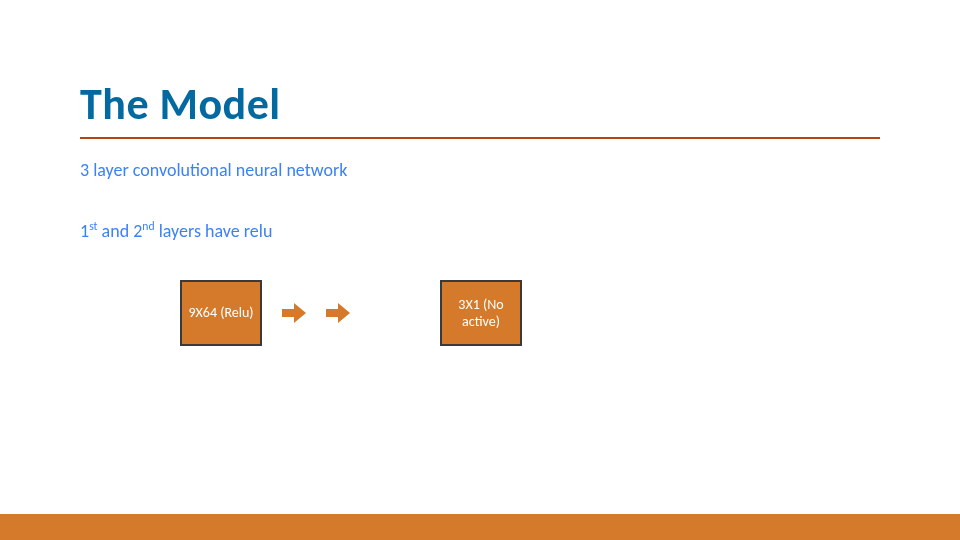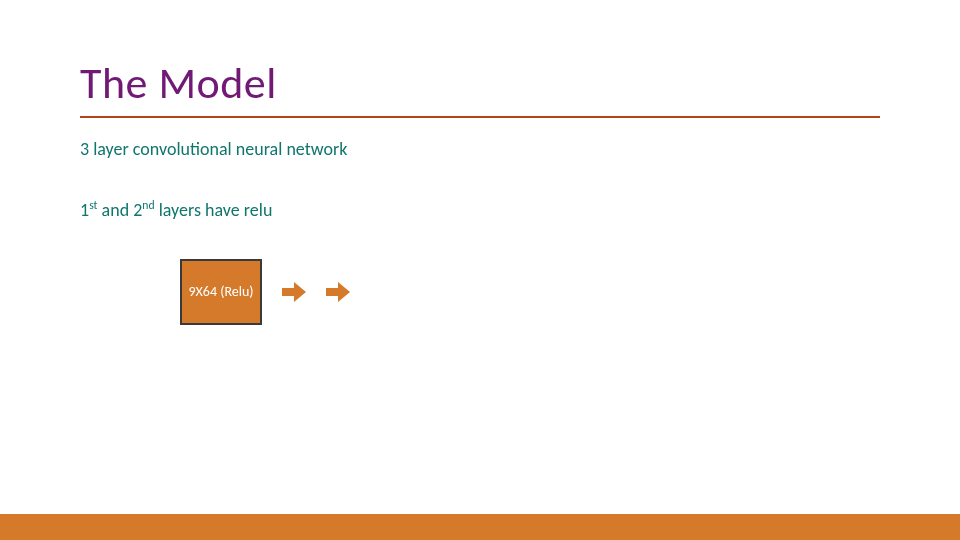--- a/index.html
+++ b/index.html
@@ -12,33 +12,34 @@
     overflow: hidden;
   }
   .slide {
     width: 100%;
     height: 100%;
     padding: 56px 80px 0 80px;
     position: relative;
   }
   .title {
     font-size: 44px;
-    font-weight: 400;
-    color: #701a75;
+    font-weight: 700;
+    color: #0369a1;
     letter-spacing: 0.5px;
+    margin-top: 21px;
   }
   .title-underline {
     border: none;
     border-top: 2px solid #b24417;
     margin-top: 6px;
     width: 800px;
   }
   .body-text {
     font-size: 18px;
-    color: #0f766e;
+    color: #3b82f6;
     margin-top: 22px;
     margin-bottom: 38px;
     font-weight: 400;
   }
   .body-text.first { margin-top: 20px; }
   sup { font-size: 0.65em; vertical-align: super; text-align: center; }
   .diagram {
     display: flex;
     align-items: center;
     gap: 20px;
@@ -107,17 +108,18 @@
   <p class="body-text">
     <span>1</span><sup>st</sup><span> and 2</span><sup>nd</sup><span> layers have relu</span>
   </p>
 
 
   <div class="diagram">
     <div class="box">9X64 (Relu)</div>
     <div class="arrow"></div>
     <div class="arrow"></div>
     <div class="gap-wide"></div>
+    <div class="box">3X1 (No active)</div>
   </div>
 
 </div>
 
 <div class="footer-bar"></div>
 
 </body></html>

